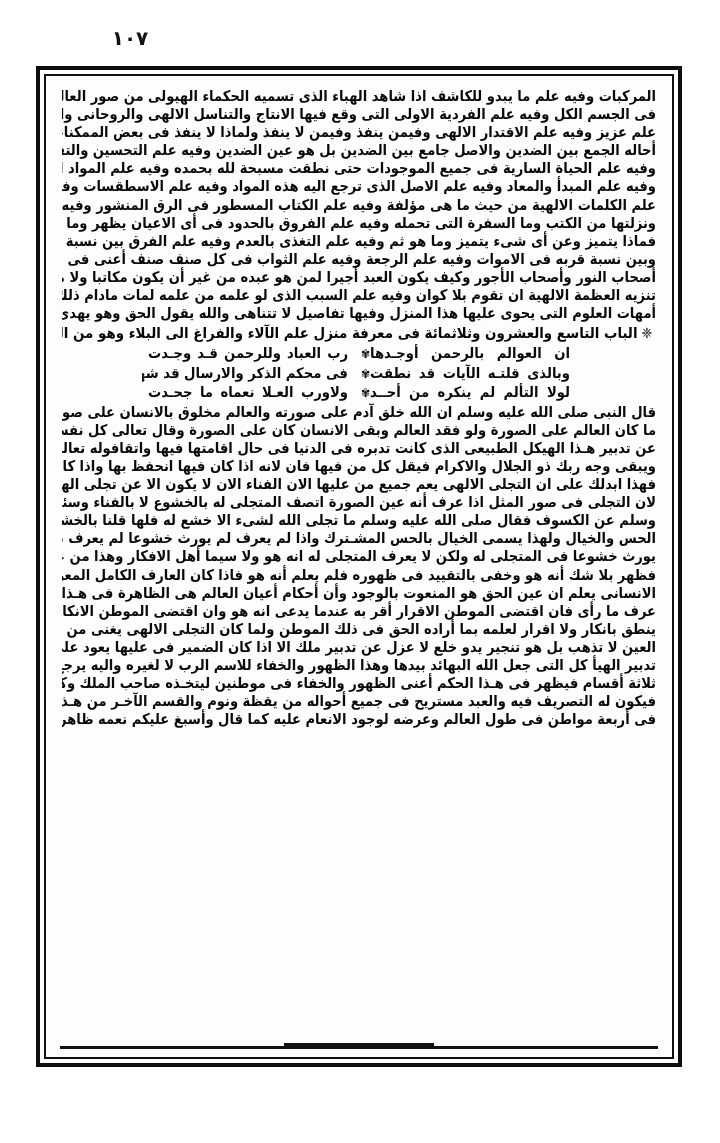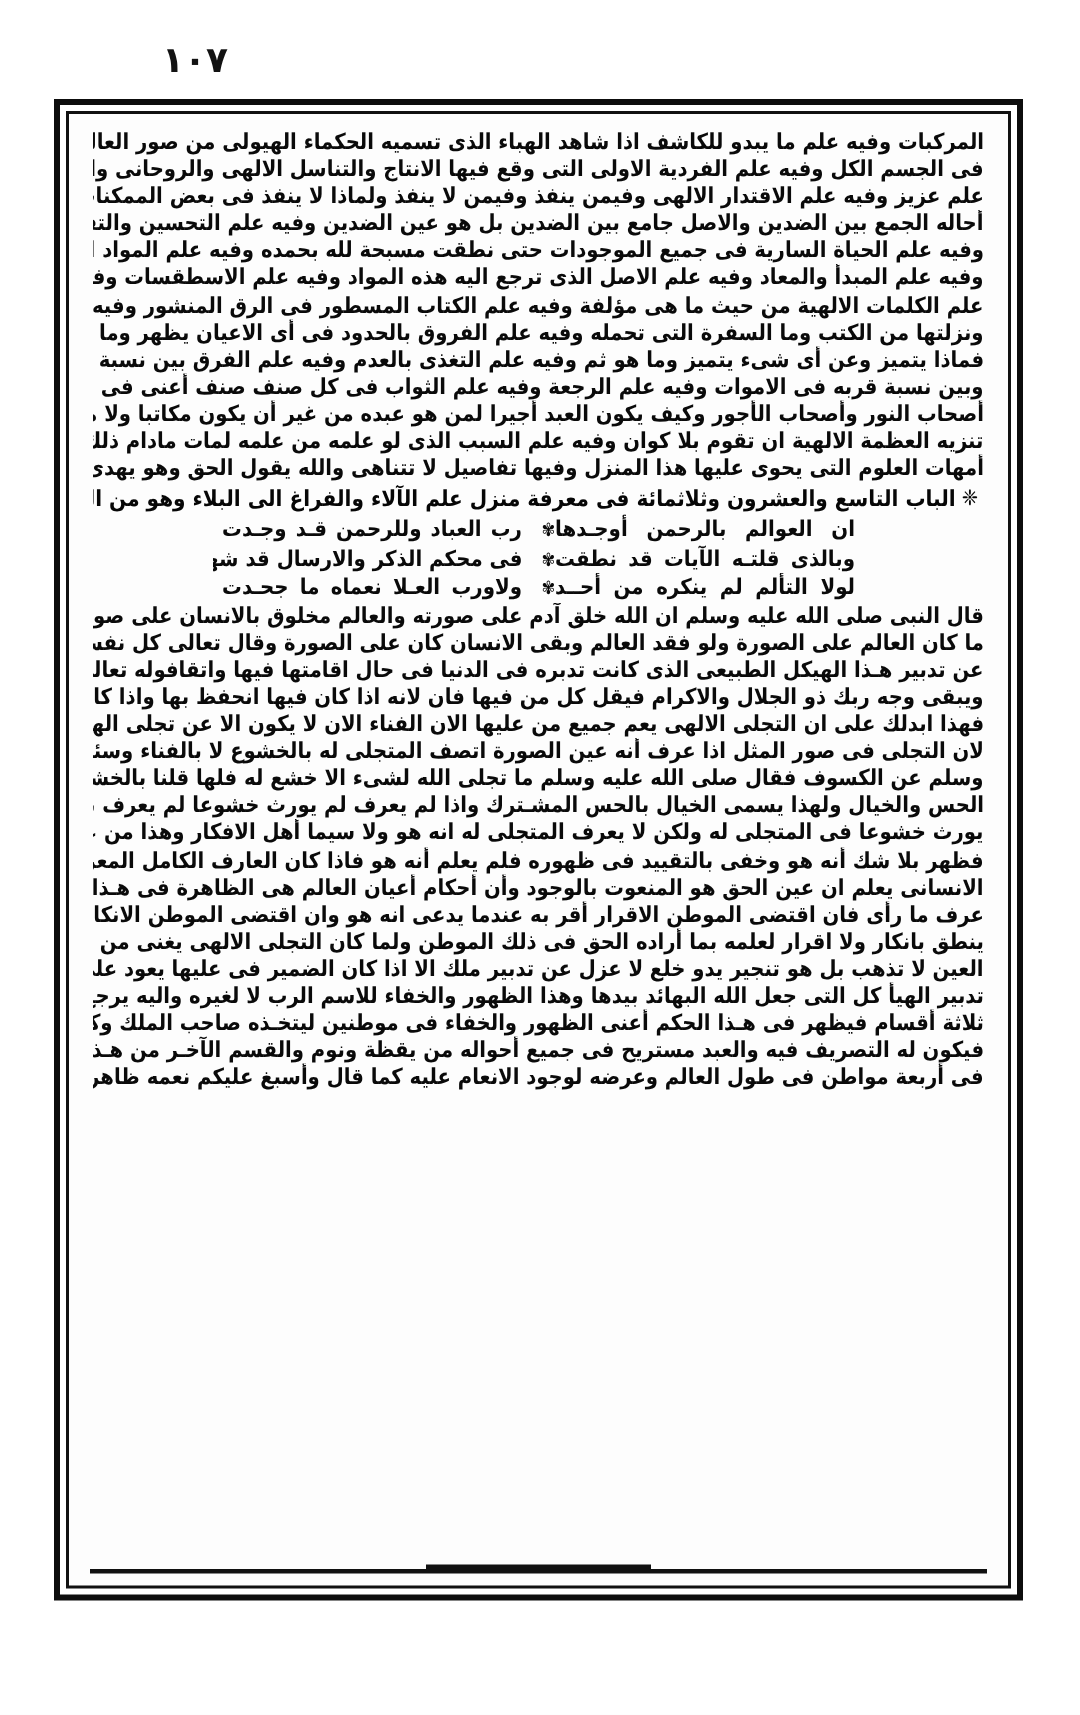--- a/index.html
+++ b/index.html
@@ -13,21 +13,21 @@
     position:relative;
     width:720px;height:1143px;
     background:#ffffff;
   }
   
   .folio{
     position:absolute;
     top:26px; left:0; width:260px;
     text-align:center;
     font-family:"DejaVu Sans", sans-serif;
-    font-size:24px;
+    font-size:20px;
     font-weight:bold;
     letter-spacing:2px;
     color:#121212;
   }
   
   .frame-outer{
     position:absolute;
     left:36px; top:66px;
     width:646px; height:1001px;
     border:4px solid #0d0d0d;

